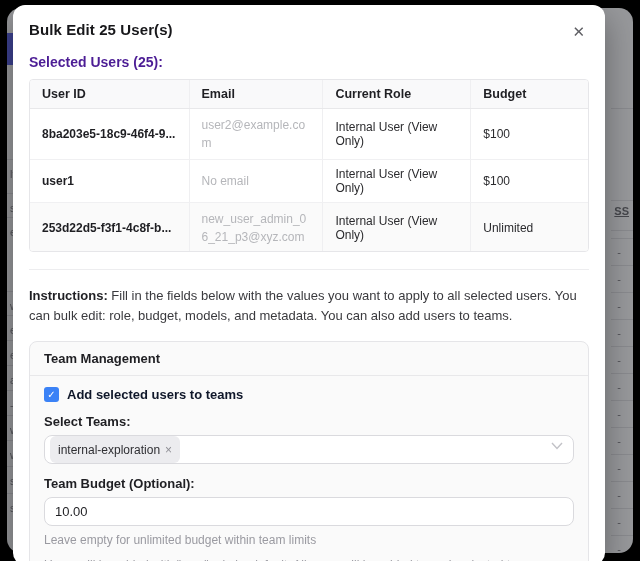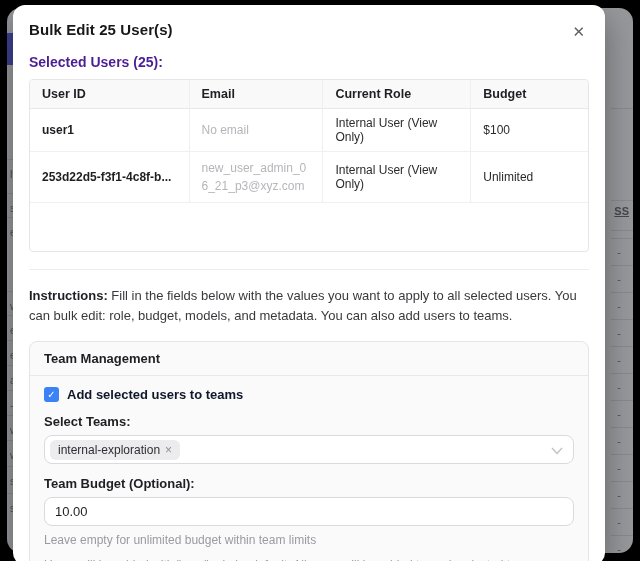--- a/index.html
+++ b/index.html
@@ -80,21 +80,21 @@
     width:15px; height:15px; border-radius:3px; background:#3b82f6;
     display:flex; align-items:center; justify-content:center;
     color:#fff; font-size:10px; font-weight:700; cursor:pointer; flex:none;
   }
   .checkbox-label { font-size:13px; font-weight:700; color:#0f172a; }
 
   .field-label { margin-top:12px; font-size:13px; font-weight:700; color:#1f1f23; }
 
   .team-select {
     margin-top:6px; height:29px; background:#fff; border:1px solid #dadade;
-    border-radius:8px; display:flex; align-items:center; padding:0 10px 0 5px;
+    border-radius:8px; display:flex; padding:0 10px 0 5px;
     cursor:pointer;
   }
   .team-tag {
     background:#ececef; border-radius:6px; padding:3px 8px;
     font-size:12px; color:#2f2f33; display:flex; align-items:center; gap:5px;
   }
   .tag-x { color:#8e8e94; font-size:12px; cursor:pointer; }
   .chevron { margin-left:auto; color:#c2c2c7; }
 
   .budget-input {
@@ -187,20 +187,26 @@
       <thead>
         <tr id="thead-row">
             <th>User ID</th>
             <th>Email</th>
             <th>Current Role</th>
             <th>Budget</th>
           </tr>
       </thead>
       <tbody id="tbody">
           <tr>
+            <td class="user-id">8ba203e5-18c9-46f4-9...</td>
+            <td class="email">user2@example.com</td>
+            <td class="role">Internal User (View Only)</td>
+            <td class="budget">$100</td>
+          </tr>
+          <tr>
             <td class="user-id">user1</td>
             <td class="email">No email</td>
             <td class="role">Internal User (View Only)</td>
             <td class="budget">$100</td>
           </tr>
           <tr>
             <td class="user-id">253d22d5-f3f1-4c8f-b...</td>
             <td class="email">new_user_admin_06_21_p3@xyz.com</td>
             <td class="role">Internal User (View Only)</td>
             <td class="budget">Unlimited</td>

